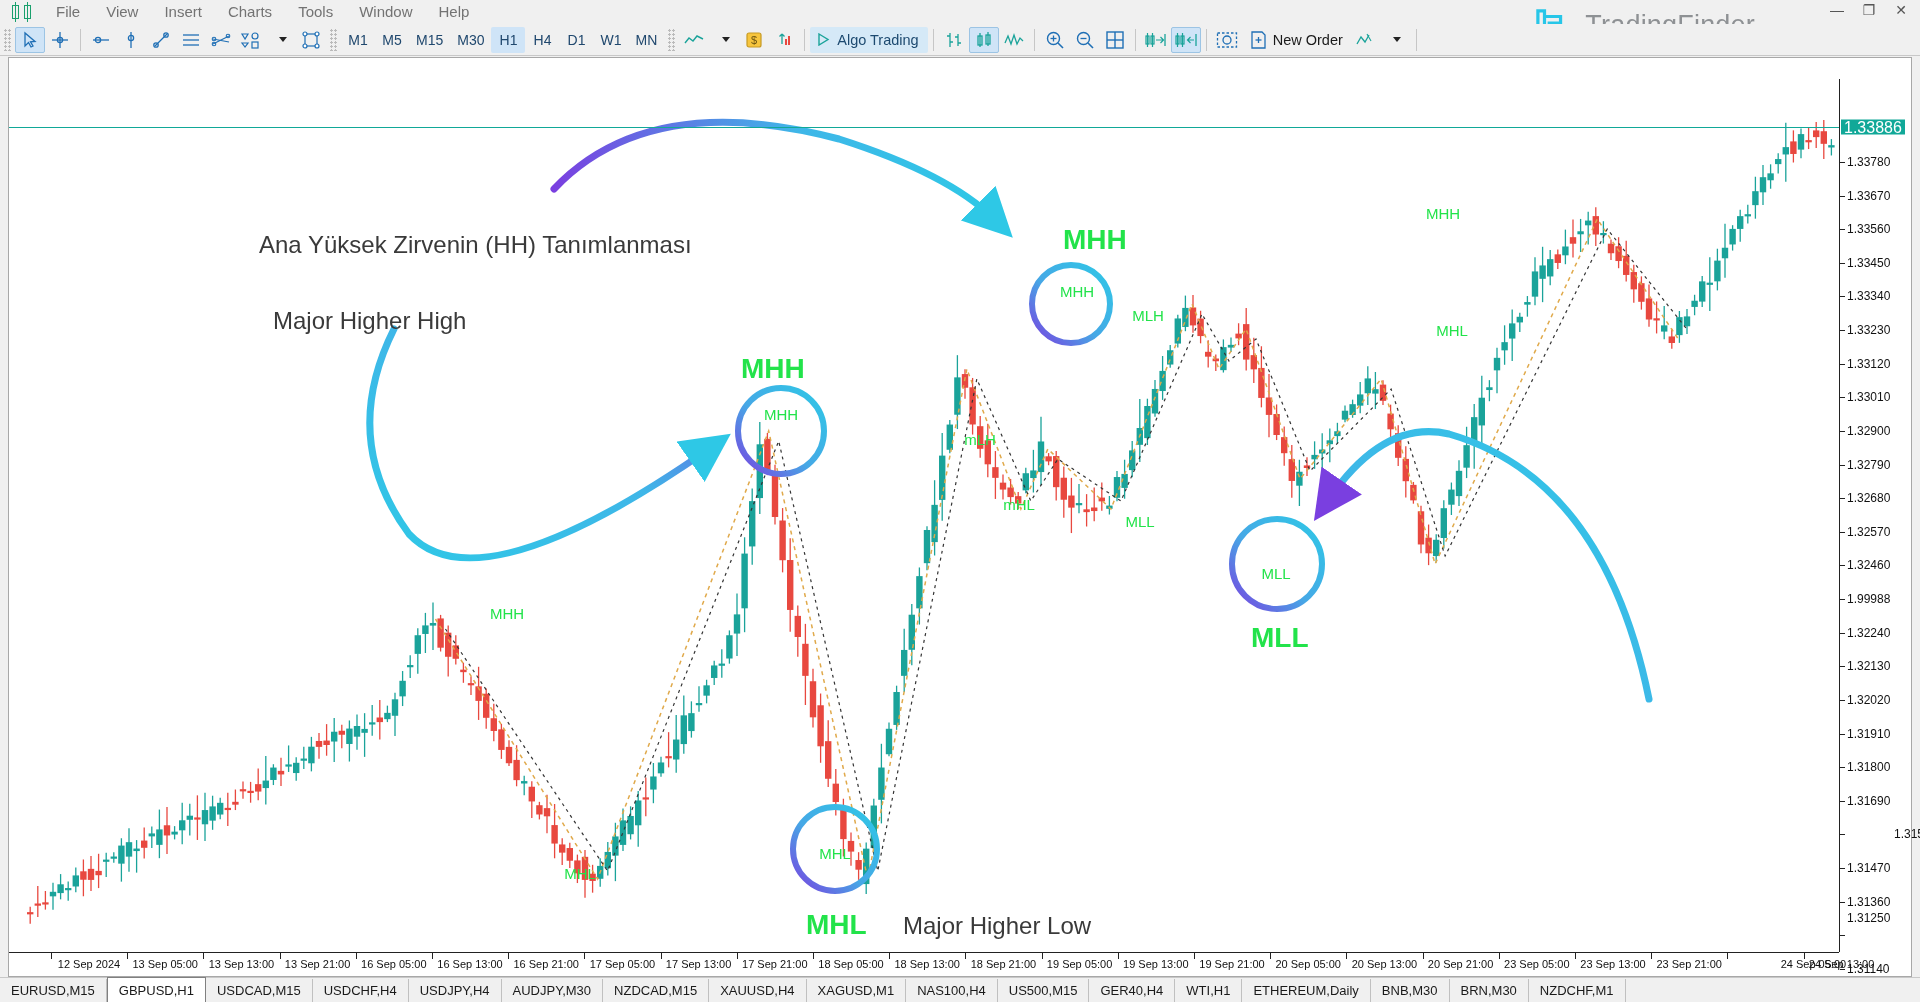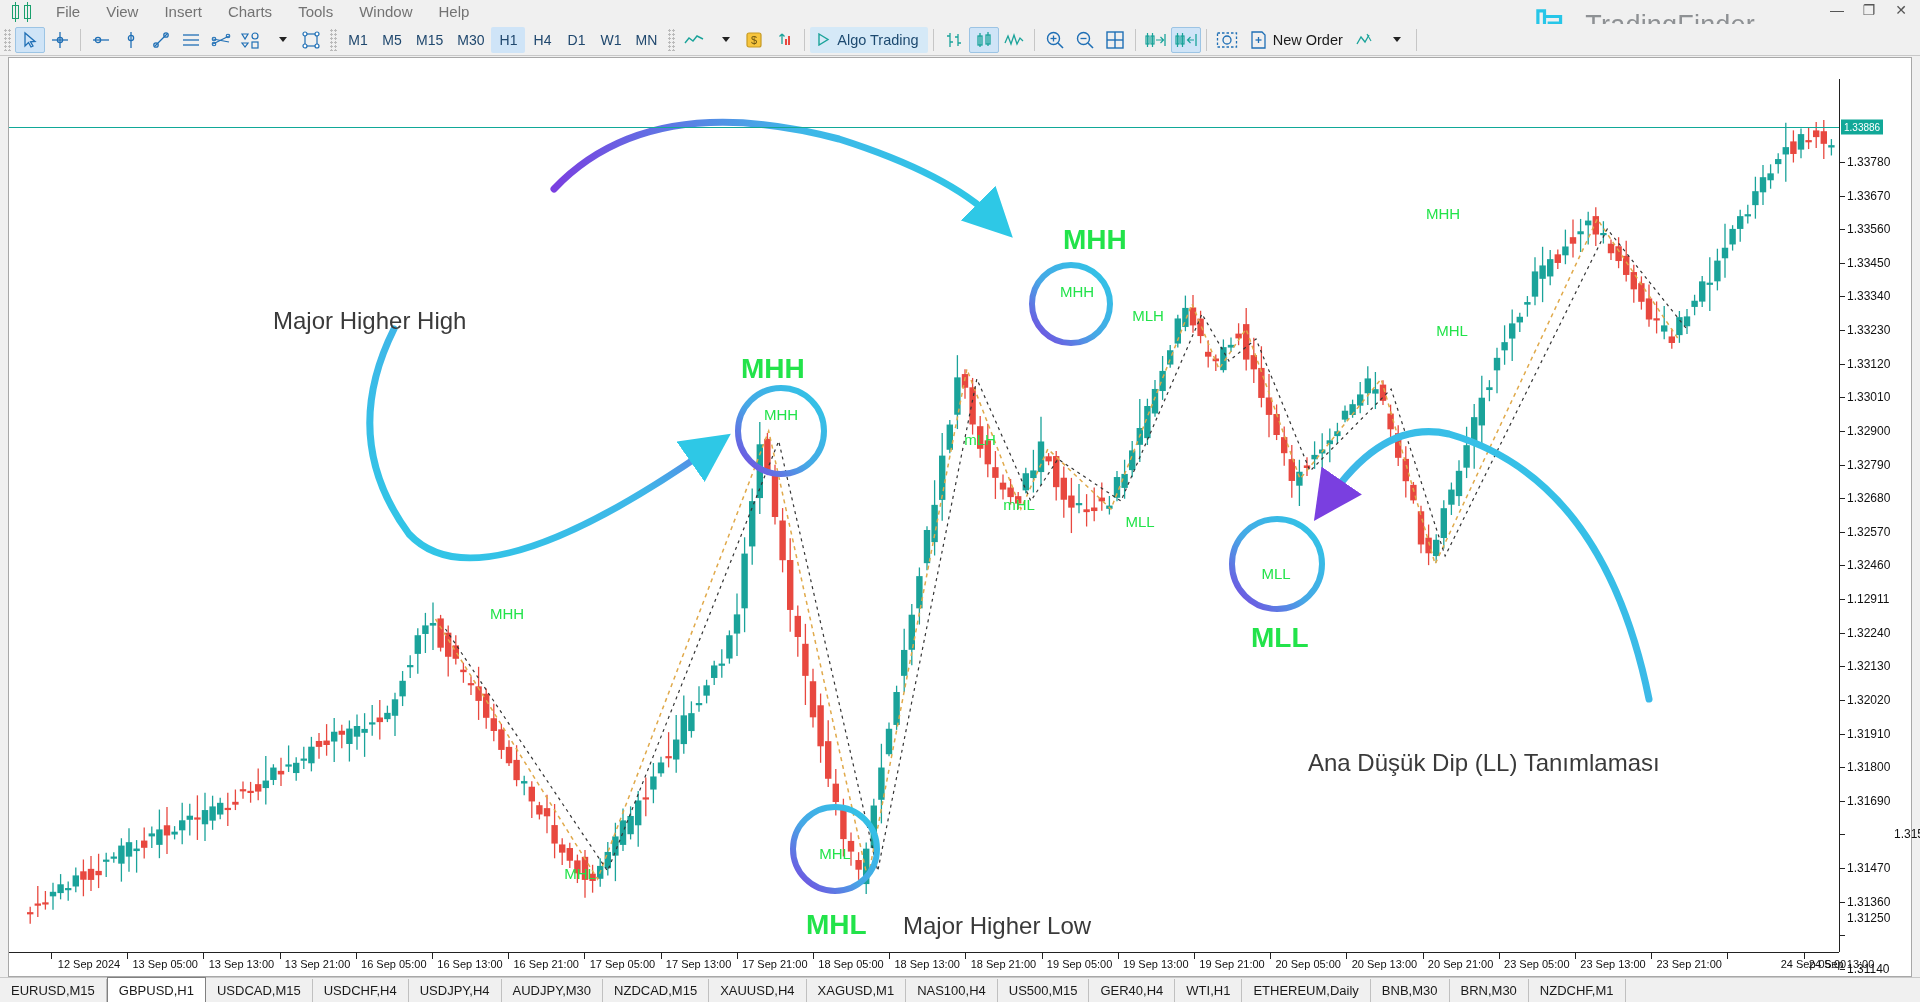--- a/index.html
+++ b/index.html
@@ -96,21 +96,21 @@
     position: absolute; right: 0; top: 0; width: 72px; bottom: 24px;
     border-left: 1px solid #222; background: #fff;
   }
   .ylab {
     position: absolute; left: 7px; font-size: 12px; color: #111; white-space: nowrap;
     transform: translateY(-50%);
   }
   .ytick { position: absolute; left: 0; width: 5px; height: 1px; background: #222; }
   .ycur {
     position: absolute; left: 1px; height: 15px; background: #11a898; color: #fff;
-    font-size: 10px; padding: 0 3px; display: flex; align-items: center;
+    font-size: 16px; padding: 0 3px; display: flex; align-items: center;
     transform: translateY(-50%); white-space: nowrap;
   }
   .xaxis {
     position: absolute; left: 0; right: 72px; bottom: 0; height: 24px;
     border-top: 1px solid #222; background: #fff;
   }
   .xlab {
     position: absolute; top: 5px; font-size: 11px; color: #111; white-space: nowrap;
     transform: translateX(-50%);
   }
@@ -930,22 +930,22 @@
           <path d="M385 250 Q330 360 400 455 Q470 530 700 370" fill="none" stroke="url(#gradB)" stroke-width="7" stroke-linecap="round" marker-end="url(#arrHead)"></path>
 
           <path d="M1640 620 Q1595 400 1440 355 Q1375 340 1320 420" fill="none" stroke="url(#gradC)" stroke-width="7" stroke-linecap="round" marker-end="url(#arrHeadP)"></path>
 
           <circle cx="1062" cy="225" r="39" fill="none" stroke="url(#ringG)" stroke-width="6"></circle>
           <circle cx="772" cy="352" r="43" fill="none" stroke="url(#ringG)" stroke-width="6"></circle>
           <circle cx="1268" cy="485" r="45" fill="none" stroke="url(#ringG)" stroke-width="6"></circle>
           <circle cx="826" cy="770" r="42" fill="none" stroke="url(#ringG)" stroke-width="6"></circle>
         </svg>
       <div class="hiline" style="top: 48px;"></div>
+          <div class="anno" style="left: 250px; top: 152px; font-size: 24px;">Ana Yüksek Zirvenin (HH) Tanımlanması</div>
           <div class="anno" style="left: 264px; top: 228px; font-size: 24px;">Major Higher High</div>
-          <div class="anno" style="left: 1299px; top: 670px; font-size: 24px;">Ana Düşük Dip (LL) Tanımlaması</div>
           <div class="anno" style="left: 894px; top: 833px; font-size: 24px;">Major Higher Low</div>
           <div class="anno-mhh" style="left: 1054px; top: 145px; font-size: 28px;">MHH</div>
           <div class="anno-mhh" style="left: 732px; top: 274px; font-size: 28px;">MHH</div>
           <div class="anno-mhh" style="left: 1242px; top: 543px; font-size: 28px;">MLL</div>
           <div class="anno-mhh" style="left: 797px; top: 830px; font-size: 28px;">MHL</div>
         </div>
 
       <div class="yaxis" id="yaxis">
           <div class="ytick" style="top: 83px;"></div>
           <div class="ylab" style="top: 83px;">1.33780</div>
@@ -967,21 +967,21 @@
           <div class="ylab" style="top: 351.96px;">1.32900</div>
           <div class="ytick" style="top: 385.58px;"></div>
           <div class="ylab" style="top: 385.58px;">1.32790</div>
           <div class="ytick" style="top: 419.2px;"></div>
           <div class="ylab" style="top: 419.2px;">1.32680</div>
           <div class="ytick" style="top: 452.82px;"></div>
           <div class="ylab" style="top: 452.82px;">1.32570</div>
           <div class="ytick" style="top: 486.44px;"></div>
           <div class="ylab" style="top: 486.44px;">1.32460</div>
           <div class="ytick" style="top: 520.06px;"></div>
-          <div class="ylab" style="top: 520.06px;">1.12911</div>
+          <div class="ylab" style="top: 520.06px;">1.99988</div>
           <div class="ytick" style="top: 553.68px;"></div>
           <div class="ylab" style="top: 553.68px;">1.32240</div>
           <div class="ytick" style="top: 587.3px;"></div>
           <div class="ylab" style="top: 587.3px;">1.32130</div>
           <div class="ytick" style="top: 620.92px;"></div>
           <div class="ylab" style="top: 620.92px;">1.32020</div>
           <div class="ytick" style="top: 654.54px;"></div>
           <div class="ylab" style="top: 654.54px;">1.31910</div>
           <div class="ytick" style="top: 688.16px;"></div>
           <div class="ylab" style="top: 688.16px;">1.31800</div>

